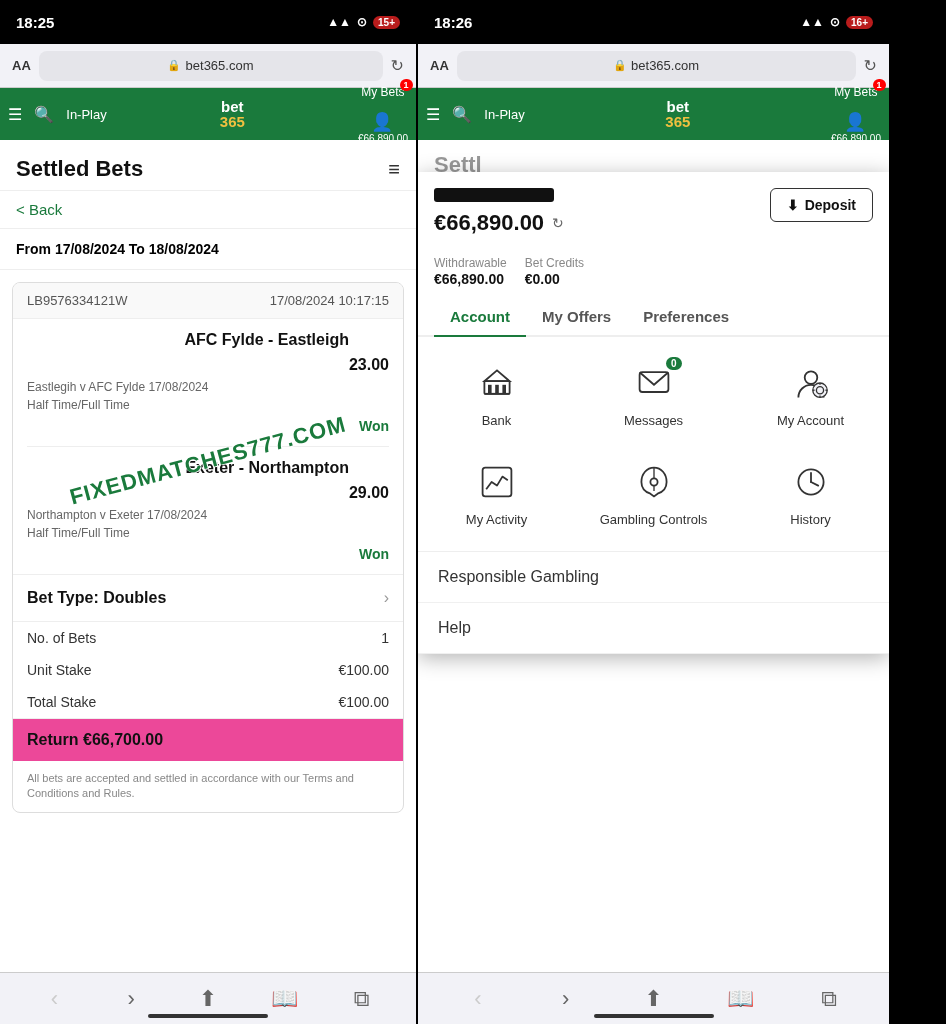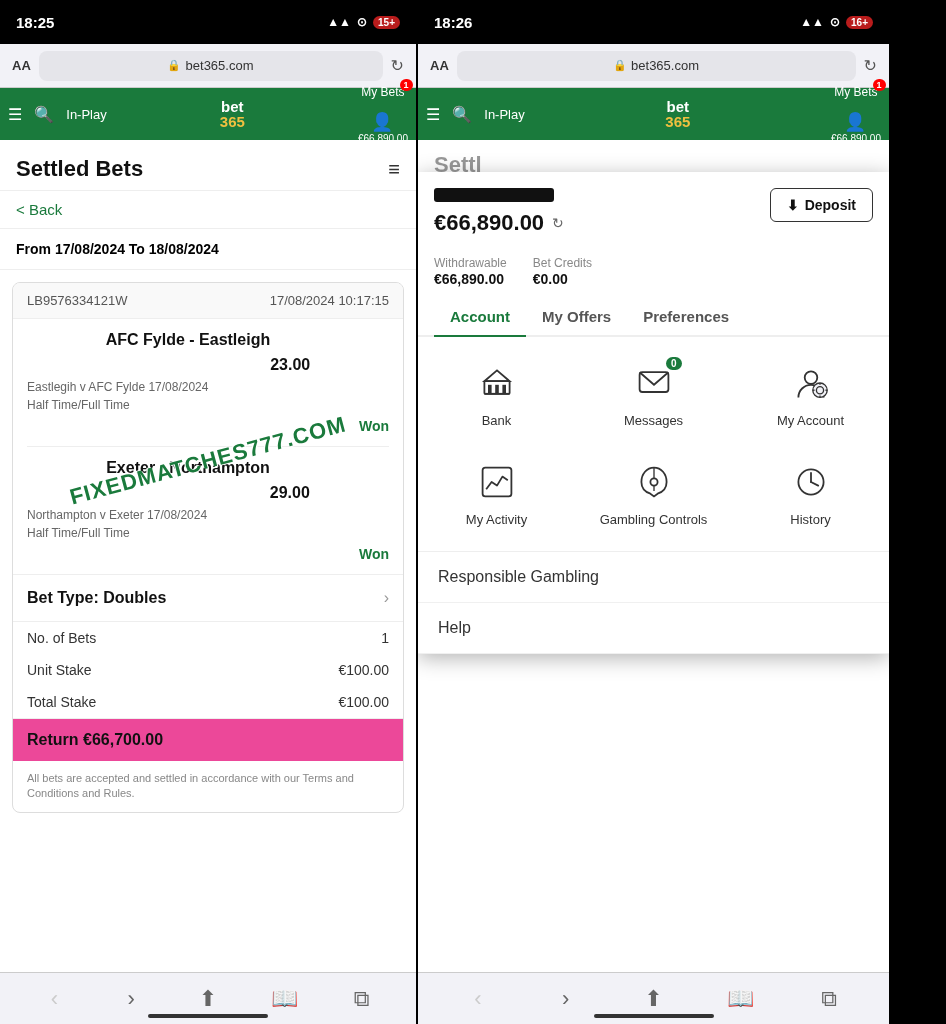--- a/index.html
+++ b/index.html
@@ -49,21 +49,21 @@
     .back-link { padding: 10px 16px; color: #1a7a3c; font-size: 15px; font-weight: 500; display: flex; align-items: center; gap: 4px; border-bottom: 1px solid #eee; }
 
     .date-range { padding: 12px 16px; font-size: 14px; font-weight: 700; color: #000000; border-bottom: 1px solid #eee; }
 
     .bet-card { margin: 12px 12px; border: 1px solid #ddd; border-radius: 8px; overflow: hidden; }
 
     .bet-ref-row { padding: 10px 14px; display: flex; justify-content: space-between; align-items: center; background: #f9f9f9; border-bottom: 1px solid #eee; }
     .bet-ref { font-size: 13px; color: #555; }
     .bet-datetime { font-size: 13px; color: #555; }
 
-    .bet-match-row { padding: 12px 14px 4px; display: flex; justify-content: center; align-items: flex-start; }
+    .bet-match-row { padding: 12px 14px 4px; display: flex; justify-content: flex-end; align-items: flex-start; }
     .bet-match-name { font-size: 16px; font-weight: 700; color: #111; }
     .bet-odds { font-size: 16px; font-weight: 700; color: #111; margin-top: 25px; }
 
     .bet-detail-row { padding: 2px 14px; font-size: 12px; color: #666; }
     .bet-result-row { padding: 4px 14px 12px; display: flex; justify-content: flex-end; font-size: 14px; font-weight: 700; color: #1a7a3c; }
 
     .divider { height: 1px; background: #eee; margin: 0 14px; }
 
     .bet-type-row { padding: 14px 14px; display: flex; justify-content: space-between; align-items: center; border-top: 1px solid #eee; border-bottom: 1px solid #eee; }
     .bet-type-label { font-size: 16px; font-weight: 700; color: #111; }
@@ -92,21 +92,21 @@
 
     
     .dropdown-overlay { position: absolute; top: 172px; left: 0; right: 0; bottom: 0; z-index: 100; }
     .dropdown-panel { background: #fff; border-radius: 0; box-shadow: 0 4px 20px rgba(0,0,0,0.3); }
     .hidden-name { background: #111; height: 14px; width: 120px; border-radius: 3px; margin-bottom: 8px; }
     .balance-row { display: flex; align-items: center; gap: 8px; margin-bottom: 4px; }
     .balance-amount { font-size: 22px; font-weight: 700; color: #111; }
     .refresh-icon { font-size: 14px; color: #666; }
     .deposit-btn { background: #fff; border: 1.5px solid #333; border-radius: 6px; padding: 8px 16px; font-size: 14px; font-weight: 600; color: #111; display: flex; align-items: center; gap: 6px; }
 
-    .balance-details { display: flex; gap: 26px; padding: 8px 16px; }
+    .balance-details { display: flex; gap: 18px; padding: 8px 16px; }
     .balance-item label { font-size: 12px; color: #888; display: block; }
     .balance-item span { font-size: 14px; font-weight: 600; color: #111; }
 
     .dropdown-tabs { display: flex; border-bottom: 2px solid #eee; padding: 0 16px; }
     .dropdown-tab { padding: 12px 16px 10px; font-size: 15px; font-weight: 600; color: #555; cursor: pointer; position: relative; }
     .dropdown-tab.active { color: #1a7a3c; }
     .dropdown-tab.active::after { content: ''; position: absolute; bottom: -2px; left: 0; right: 0; height: 2px; background: #1a7a3c; }
 
     .icon-grid { display: grid; grid-template-columns: repeat(3, 1fr); gap: 0; padding: 8px 0; border-bottom: 1px solid #eee; }
     .icon-grid-item { display: flex; flex-direction: column; align-items: center; padding: 16px 8px; gap: 8px; position: relative; }

